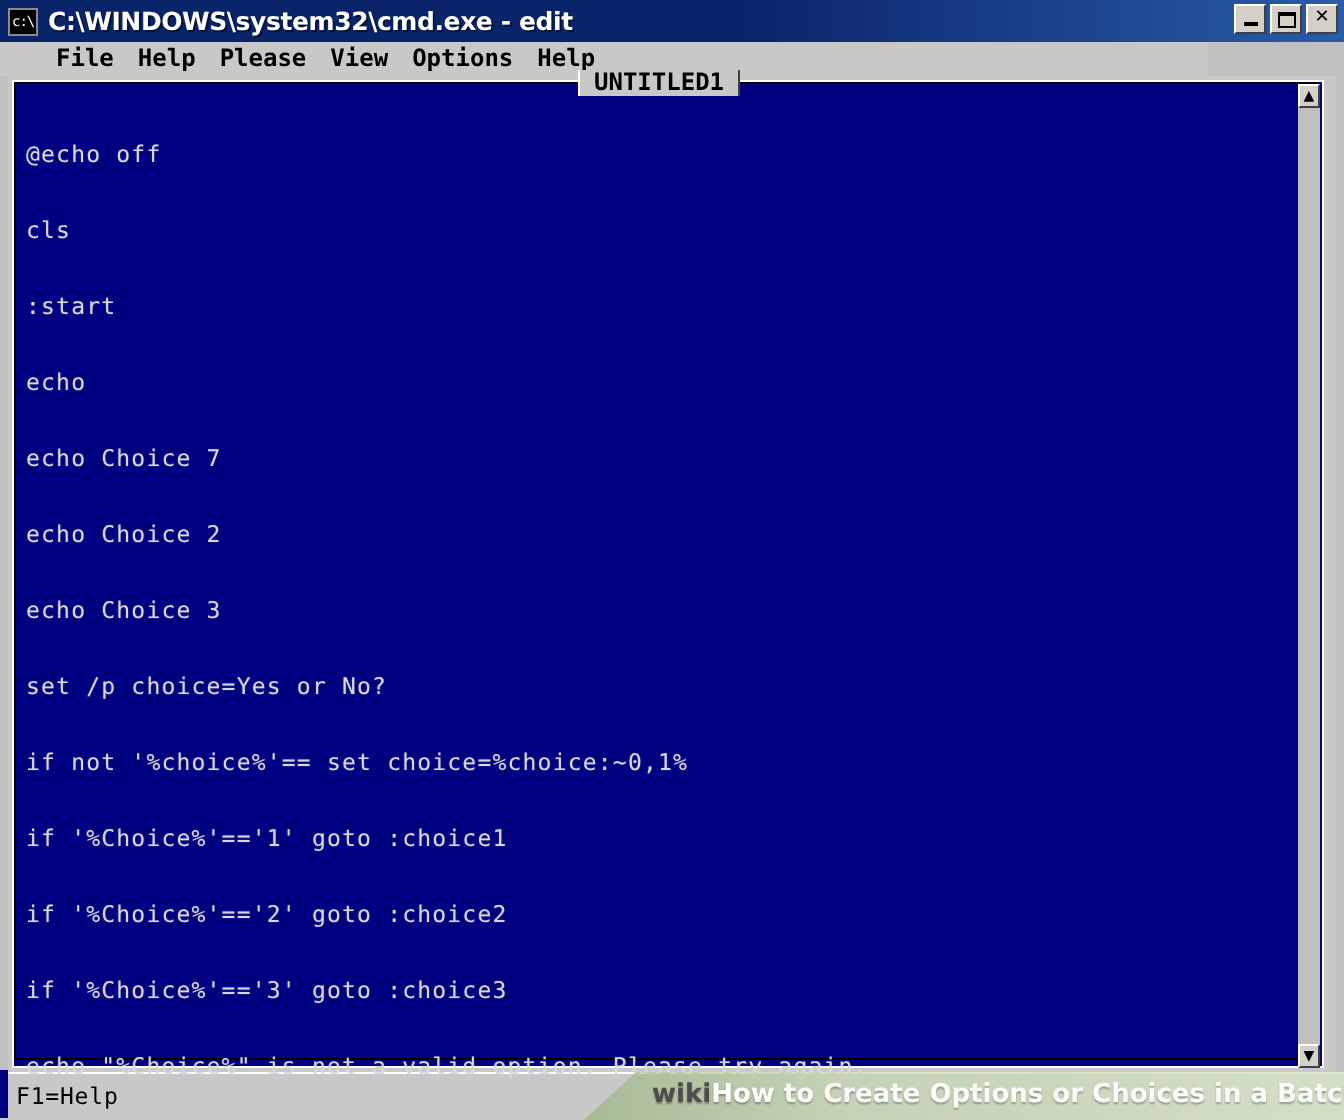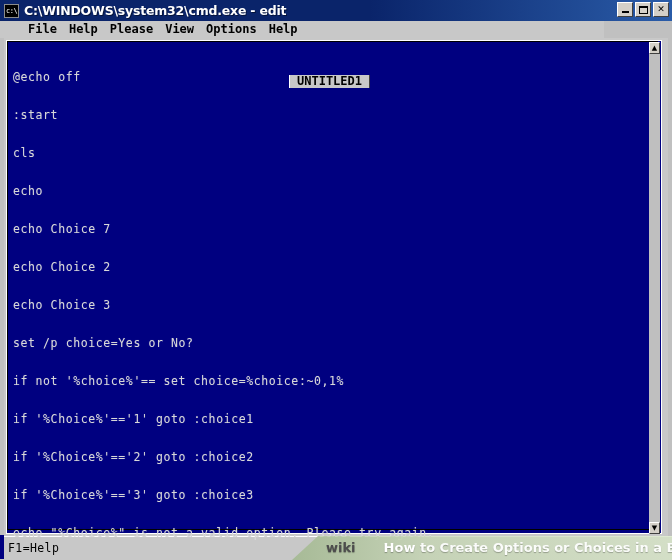--- a/index.html
+++ b/index.html
@@ -157,21 +157,20 @@
     color: #000;
     font-family: "DejaVu Sans Mono", monospace;
     font-size: 12px;
     font-weight: bold;
     line-height: 13px;
     padding: 0 7px;
     z-index: 6;
     white-space: nowrap;
     border-left: 1px solid #ffffff;
     border-right: 1px solid #404040;
-    margin-top: 40px;
   }
 
   
   #code {
     position: absolute;
     left: 6px; top: 5px;
     width: 630px;
     z-index: 3;
     color: #d8d8d8;
     font-family: "DejaVu Sans Mono", monospace;
@@ -272,21 +271,20 @@
     line-height: 16px;
     color: #ffffff;
     text-shadow: 0 1px 1px rgba(0,0,0,0.30);
   }
   #wm-text .wiki {
     color: #4d4d4d;
     font-weight: bold;
   }
   #wm-text .how {
     color: #ffffff;
-    padding-left: 28px;
   }
   #wm-text .rest {
     color: #ffffff;
     font-weight: bold;
     opacity: 0.93;
   }
 </style>
 </head>
 <body>
 
@@ -319,22 +317,22 @@
   </div>
 
   <div id="edit-frame">
 
     <div id="doc-tab">UNTITLED1</div>
 
     <div id="edit-inner">
 
       <div id="code">
         <div class="line">@echo off</div>
+        <div class="line">cls</div>
         <div class="line">:start</div>
-        <div class="line">cls</div>
         <div class="line">echo</div>
         <div class="line">echo Choice 7</div>
         <div class="line">echo Choice 2</div>
         <div class="line">echo Choice 3</div>
         <div class="line">set /p choice=Yes or No?</div>
         <div class="line">if not '%choice%'== set choice=%choice:~0,1%</div>
         <div class="line">if '%Choice%'=='1' goto :choice1</div>
         <div class="line">if '%Choice%'=='2' goto :choice2</div>
         <div class="line">if '%Choice%'=='3' goto :choice3</div>
         <div class="line">echo "%Choice%" is not a valid option. Please try again.</div>

